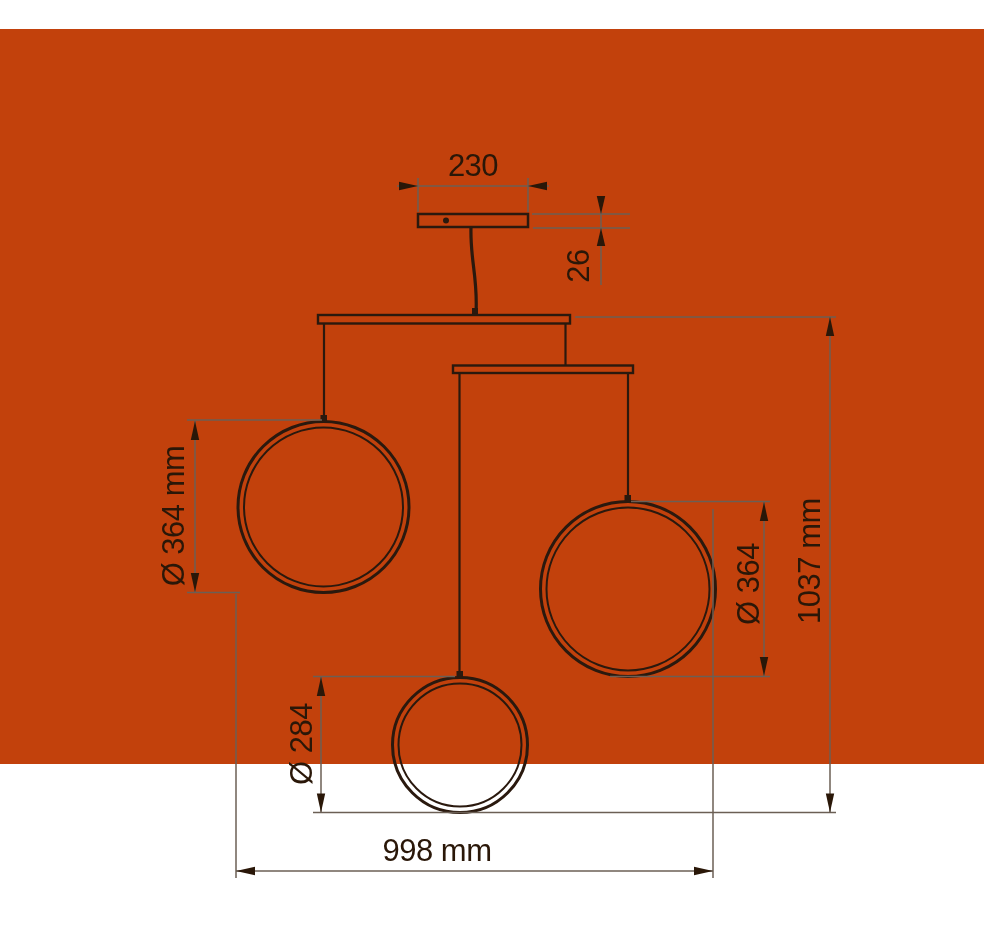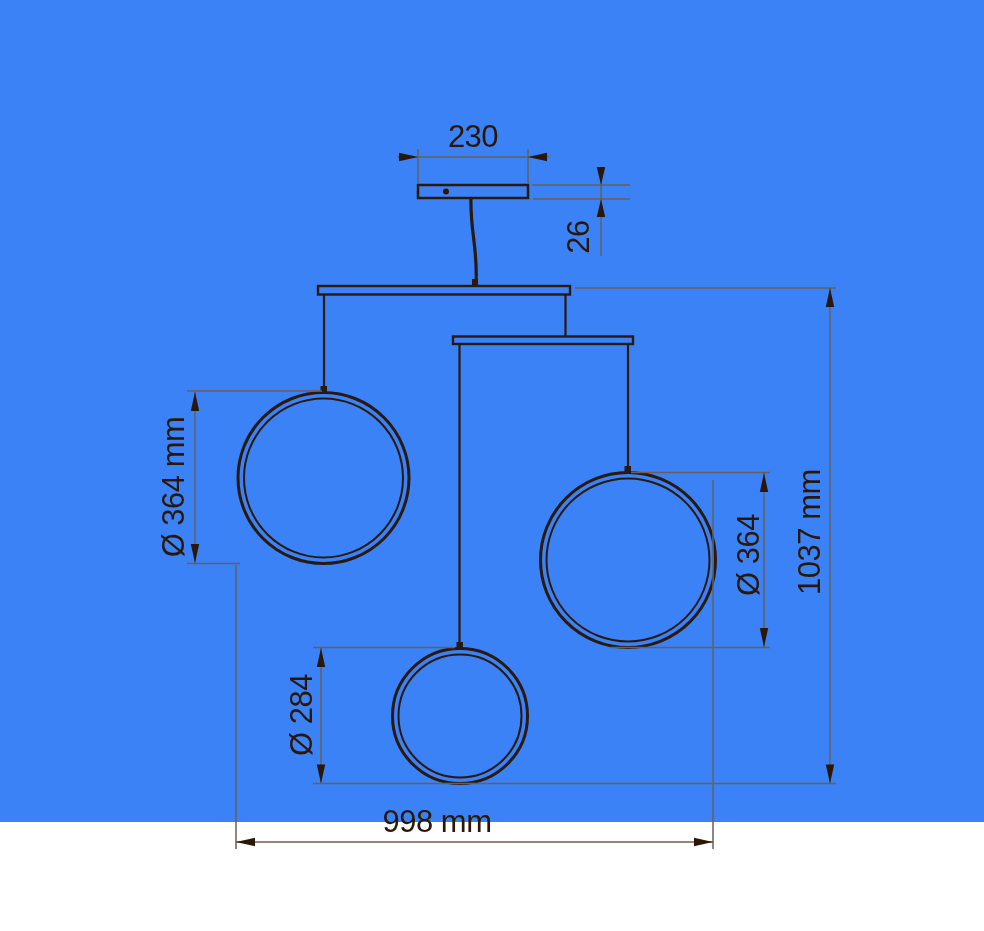--- a/index.html
+++ b/index.html
@@ -6,22 +6,23 @@
     margin: 0;
     padding: 0;
     background: #ffffff;
     width: 984px;
     height: 931px;
     overflow: hidden;
   }
   .stage {
     position: relative;
     width: 984px;
-    height: 822px;
-    background: #3b82f6;
+    height: 735px;
+    background: #c2410c;
+    margin-top: 29px;
   }
   svg text {
     font-family: "Liberation Sans", "DejaVu Sans", sans-serif;
     font-size: 31px;
     font-weight: 500;
     letter-spacing: -0.5px;
     fill: #2a1708;
   }
   .objline { stroke: #2a190e; fill: none; }
   .objfill { fill: #2a190e; stroke: none; }

